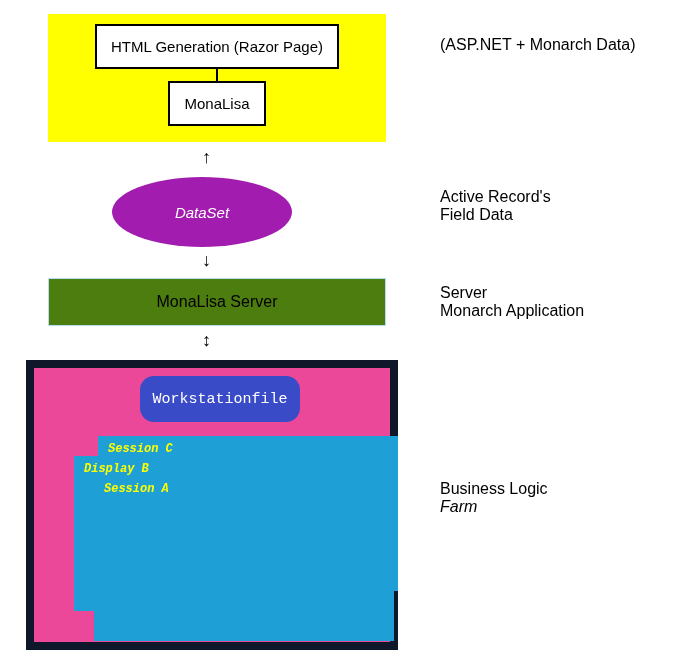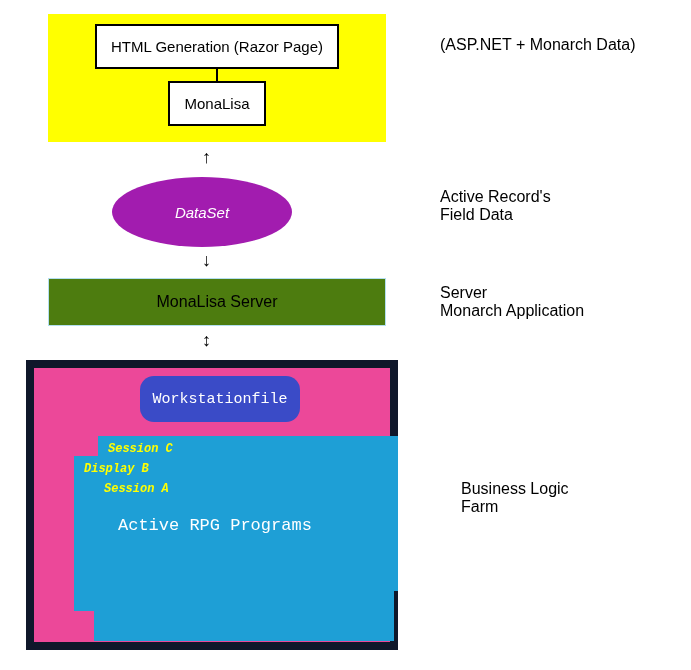--- a/index.html
+++ b/index.html
@@ -59,23 +59,23 @@
       padding: 6px 10px 10px 10px;
     }
     .session-title { color: #FFFF00; font-style: italic; font-size: 12px; font-weight: bold; margin-bottom: 18px; }
     .session-body { color: #fff; font-size: 17px; line-height: 1.4; padding-left: 14px; }
     .arrow {
       position: absolute; left: 190px; font-size: 18px; font-weight: bold;
     }
     .label1 { top: 36px; }
     .label2 { top: 188px; }
     .label3 { top: 284px; }
-    .label4 { top: 480px; margin-left: 21px; }
+    .label4 { top: 480px; }
     .label-col > div { position: absolute; left: 0; white-space: nowrap; font-size: 16px; }
-    .italic { }
+    .italic { font-style: italic; }
   </style>
 </head>
 <body>
 
 <div class="diagram-col">
   <div class="yellow-box">
     <div class="inner-box">HTML Generation (Razor Page)</div>
     <div class="connector-line"></div>
     <div class="inner-box">MonaLisa</div>
   </div>
@@ -95,21 +95,20 @@
 
     <div class="session-card" style="top:68px; left:64px;">
       <div class="session-title">Session C</div>
     </div>
     <div class="session-card" style="top:88px; left:40px;">
       <div class="session-title">Display B</div>
     </div>
     <div class="session-card" style="top:108px; left:28px; height:165px;margin-left:32px;">
       <div class="session-title">Session A</div>
       <div class="session-body">
-        <div>Active RPG Programs</div>
       </div>
     </div>
   </div>
 </div>
 
 <div class="label-col">
   <div class="label1">
     <div>(ASP.NET + Monarch Data)</div>
   </div>
   <div class="label2">

